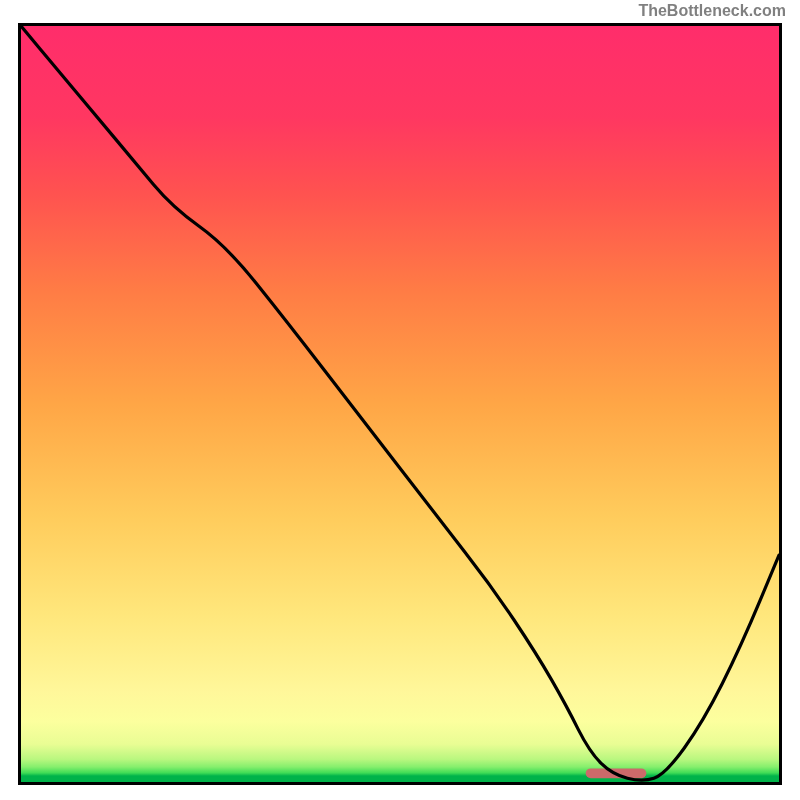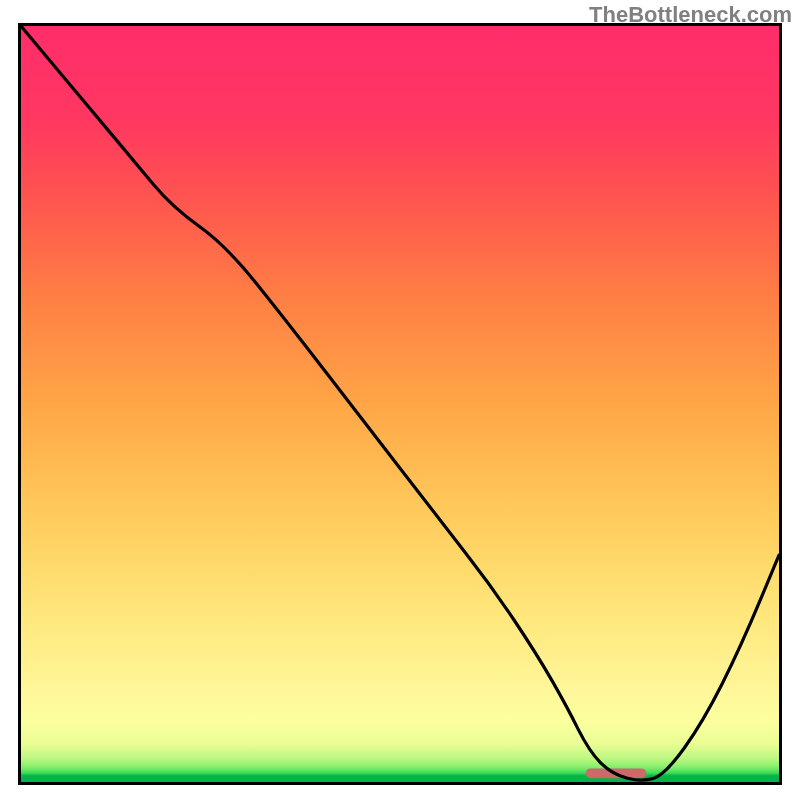--- a/index.html
+++ b/index.html
@@ -7,22 +7,22 @@
     padding: 0;
     width: 800px;
     height: 800px;
     position: relative;
     font-family: Arial, Helvetica, sans-serif;
     background: #ffffff;
   }
   .watermark {
     position: absolute;
     top: 2px;
-    right: 8px;
-    font-size: 22px;
+    right: 14px;
+    font-size: 16px;
     font-weight: bold;
     color: #808080;
     z-index: 10;
   }
   .plot-frame {
     position: absolute;
     left: 18px;
     top: 23px;
     width: 764px;
     height: 762px;

